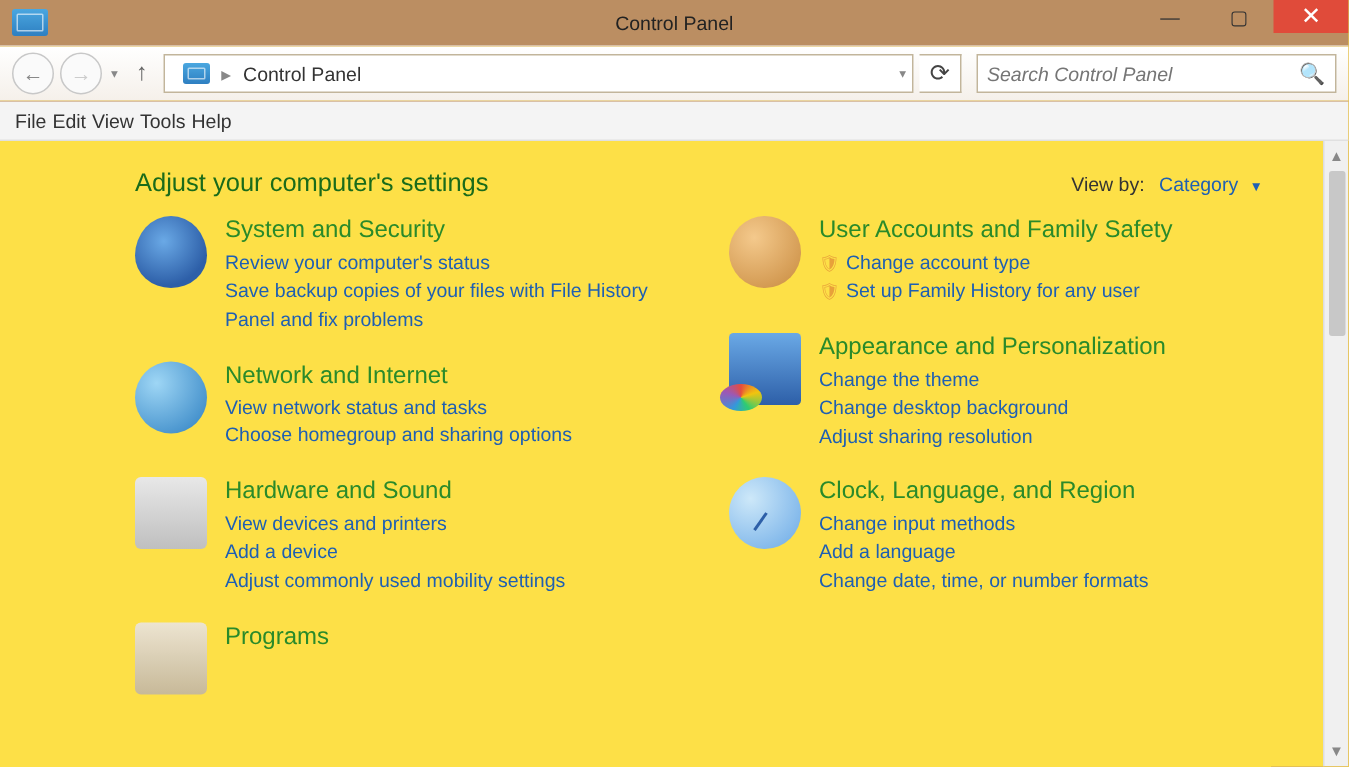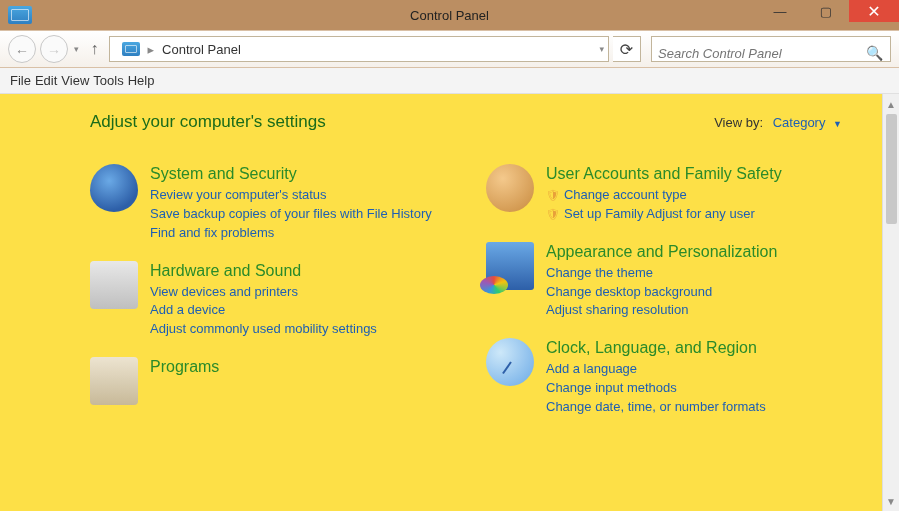--- a/index.html
+++ b/index.html
@@ -14,30 +14,30 @@
 .win-btn.close { width:50px; background:#e04b3a; color:#fff; font-size:16px; }
 .toolbar { height:38px; border-top:1px solid #d9c0a6; border-bottom:1px solid #d9c0a6; background:linear-gradient(#fff,#f5f0ea); display:flex; align-items:center; padding:0 8px; gap:4px; }
 .nav-btn { width:28px; height:28px; border:1px solid #c8c8c8; border-radius:50%; display:flex; align-items:center; justify-content:center; color:#888; font-size:14px; background:#fafafa;}
 .nav-btn.disabled{ color:#ccc; }
 .dd-caret { font-size:9px; color:#888; margin:0 2px;}
 .up-btn { font-size:16px; color:#666; margin:0 6px;}
 .addr { flex:1; height:26px; border:1px solid #c2b59b; background:#fff; display:flex; align-items:center; padding:0 4px; gap:6px; font-size:13px; color:#333;}
 .addr .sep{ color:#888; margin:0 2px;}
 .addr-dd { font-size:9px; color:#888; margin-left:auto;}
 .refresh { width:28px; height:26px; border:1px solid #c2b59b; border-left:none; background:#fff; display:flex; align-items:center; justify-content:center; color:#444;}
-.search { width:240px; height:26px; border:1px solid #c2b59b; background:#fff; display:flex; align-items:flex-end; padding:0 6px; margin-left:6px;}
+.search { width:240px; height:26px; border:1px solid #c2b59b; background:#fff; display:flex; align-items:center; padding:0 6px; margin-left:6px;}
 .search input { border:none; outline:none; flex:1; font-size:13px; color:#666; font-style:italic;}
 .search .mag { color:#888; font-size:14px;}
 .menubar { height:26px; background:#f4f4f4; border-bottom:1px solid #e0e0e0; display:flex; align-items:center; padding:0 10px; gap:4px; font-size:13px; color:#333;}
 .content-wrap { flex:1; display:flex; overflow:hidden;}
 .content { flex:1; overflow-y:auto; padding:18px 40px 20px 90px;}
 .scrollbar { width:17px; background:#f0f0f0; border-left:1px solid #ddd; display:flex; flex-direction:column; align-items:center; padding:2px 0;}
 .sb-arrow{ font-size:10px; color:#888; height:16px; display:flex; align-items:center;}
 .sb-thumb{ width:11px; height:110px; background:#c8c8c8; border-radius:2px; margin-top:2px;}
-.hdr-row { display:flex; justify-content:space-between; align-items:center; margin-bottom:32px;}
+.hdr-row { display:flex; justify-content:space-between; align-items:center; margin-bottom:12px;}
 .hdr-row h2 { font-weight:normal; font-size:17px; color:#1a6b1a;}
 .viewby { font-size:13px; color:#333;}
 .viewby .lnk{ color:#1e5fb3; margin-left:6px;text-align:right;}
 .viewby .car{ color:#1e5fb3; font-size:9px; margin-left:4px;}
 .cols { display:flex; gap:40px;}
 .col { flex:1; display:flex; flex-direction:column; gap:18px;}
 .cat { display:flex; gap:12px;}
 .cat-icon { width:48px; height:48px; flex-shrink:0;}
 .cat-body { flex:1;}
 .cat-title { color:#2a8a2a; font-size:16px; line-height:1.25; margin-bottom:2px;}
@@ -109,24 +109,32 @@
 
       <div class="cols">
         <div class="col">
 
           <div class="cat">
             <div class="cat-icon ic-shield"></div>
             <div class="cat-body">
               <div class="cat-title">System and Security</div>
               <a class="cat-link">Review your computer's status</a>
               <a class="cat-link">Save backup copies of your files with File History</a>
-              <a class="cat-link">Find and fix problems</a>
+              <a class="cat-link">Panel and fix problems</a>
             </div>
           </div>
 
+          <div class="cat">
+            <div class="cat-icon ic-net"></div>
+            <div class="cat-body">
+              <div class="cat-title">Network and Internet</div>
+              <a class="cat-link">View network status and tasks</a>
+              <a class="cat-link">Choose homegroup and sharing options</a>
+            </div>
+          </div>
 
           <div class="cat">
             <div class="cat-icon ic-hw"></div>
             <div class="cat-body">
               <div class="cat-title">Hardware and Sound</div>
               <a class="cat-link">View devices and printers</a>
               <a class="cat-link">Add a device</a>
               <a class="cat-link">Adjust commonly used mobility settings</a>
             </div>
           </div>
@@ -140,40 +148,40 @@
 
         </div>
 
         <div class="col">
 
           <div class="cat">
             <div class="cat-icon ic-users"></div>
             <div class="cat-body">
               <div class="cat-title">User Accounts and Family Safety</div>
               <a class="cat-link shield">Change account type</a>
-              <a class="cat-link shield">Set up Family Adjust for any user</a>
+              <a class="cat-link shield">Set up Family History for any user</a>
             </div>
           </div>
 
           <div class="cat">
             <div class="cat-icon ic-appear"></div>
             <div class="cat-body">
               <div class="cat-title">Appearance and Personalization</div>
               <a class="cat-link">Change the theme</a>
               <a class="cat-link">Change desktop background</a>
               <a class="cat-link">Adjust sharing resolution</a>
             </div>
           </div>
 
           <div class="cat">
             <div class="cat-icon ic-clock"></div>
             <div class="cat-body">
               <div class="cat-title">Clock, Language, and Region</div>
+              <a class="cat-link">Change input methods</a>
               <a class="cat-link">Add a language</a>
-              <a class="cat-link">Change input methods</a>
               <a class="cat-link">Change date, time, or number formats</a>
             </div>
           </div>
 
         </div>
       </div>
     </div>
 
     <div class="scrollbar">
       <div class="sb-arrow">▲</div>

